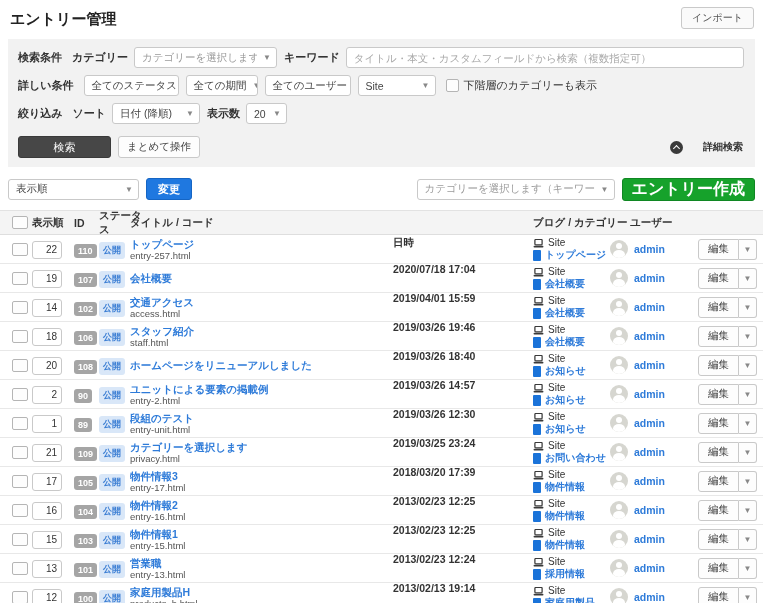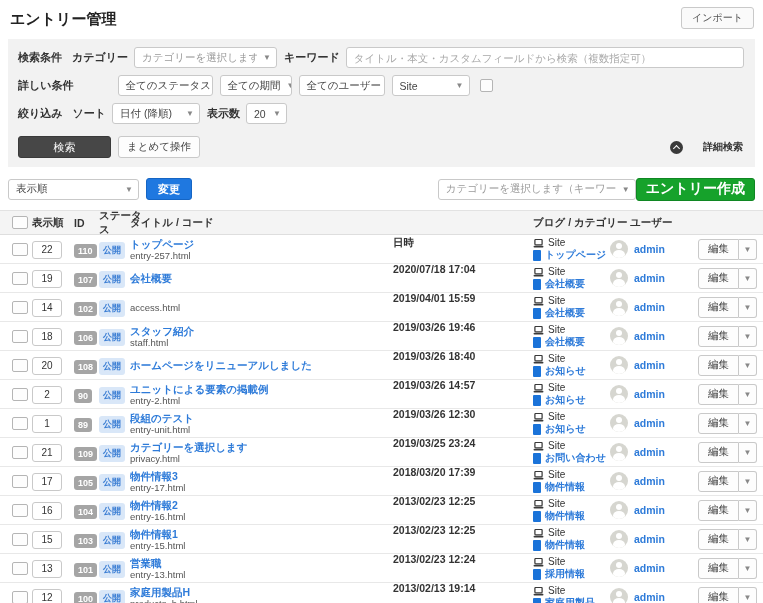--- a/index.html
+++ b/index.html
@@ -38,37 +38,37 @@
   .circle-up::after { content:""; position:absolute; left:3.5px; top:5px; width:4px; height:4px;
     border-left:1.5px solid #fff; border-top:1.5px solid #fff; transform:rotate(45deg); }
   
   .list-toolbar { display:flex; align-items:center; padding:0 8px; margin-top:10px; position:relative; height:24px; }
   .sel-order { width:131px; }
   .btn-apply { background:#1f78e0; color:#fff; border:1px solid #1565c4; border-radius:3px;
     height:22px; padding:0 11px; font-size:11px; font-weight:bold; cursor:pointer; }
   .toolbar-right { position:absolute; right:8px; display:flex; align-items:center; }
   .sel-catfilter { width:198px; }
   .btn-create { background:#16a22b; color:#fff; border:1px solid #108723; border-radius:3px;
-    height:23px; padding:0 9px; font-size:14px; font-weight:bold; cursor:pointer; }
+    height:23px; padding:0 9px; font-size:16px; font-weight:bold; cursor:pointer; margin-left:7px; }
   
   .entry-table { margin-top:9px; }
   .thead { display:flex; align-items:center; background:#f4f4f4; height:25px;
     border-top:1px solid #e2e2e2; border-bottom:1px solid #dedede; font-size:10.5px; font-weight:bold; color:#333; }
   .trow { display:flex; align-items:center; height:29px; border-bottom:1px solid #e8e8e8; }
   .c-check { width:16px; margin-left:12px; flex:0 0 auto; }
   .c-order { width:46px; padding-left:4px; flex:0 0 auto; }
   .c-id { width:25px; flex:0 0 auto; }
   .c-status { width:31px; flex:0 0 auto; }
   .c-title { flex:1 1 auto; overflow:hidden; }
   .c-date { width:140px; flex:0 0 auto; font-size:10.5px; font-weight:bold; color:#333;margin-top:40px; }
   .c-blog { width:77px; flex:0 0 auto; }
   .c-user { width:88px; flex:0 0 auto; display:flex; align-items:center; }
   .c-edit { width:65px; flex:0 0 auto; }
   .order-input { width:30px; height:18px; border:1px solid #c9c9c9; border-radius:3px;
-    font-size:10px; text-align:center; padding:0 4px; color:#333; font-family:inherit; }
+    font-size:10px; text-align:right; padding:0 4px; color:#333; font-family:inherit; }
   .id-badge { display:inline-block; background:#a5a5a5; color:#fff; font-size:9px; font-weight:bold;
     border-radius:3px; padding:2px 4px; min-width:14px; text-align:center; }
   .status-badge { display:inline-block; background:#d9e7f8; color:#3d7fd4; font-size:9px; font-weight:bold;
     border-radius:3px; padding:2px 4px; }
   .title-link { display:block; font-size:10.5px; font-weight:bold; color:#2e7bd9;
     text-decoration:none; line-height:12px; cursor:pointer; white-space:nowrap; }
   .code-text { font-size:9.5px; color:#555; line-height:11px; }
   .blog-line { display:flex; align-items:center; gap:4px; line-height:12px; }
   .blog-name { font-size:10px; color:#333; }
   .cat-link { font-size:10px; font-weight:bold; color:#2e7bd9; text-decoration:none; cursor:pointer; white-space:nowrap; }
@@ -103,37 +103,38 @@
     <div class="sel" style="width:143px;">
       <span class="placeholder">カテゴリーを選択します（キーワードを入れて絞...</span>
       <span class="caret">▼</span>
     </div>
     <span class="f-sublabel">キーワード</span>
     <input class="txt-input" style="width: 398px;" type="text" placeholder="タイトル・本文・カスタムフィールドから検索（複数指定可）">
   </div>
 
   <div class="f-row">
     <span class="f-label">詳しい条件</span>
-    <div class="sel" style="width:95px;margin-left:34px;">
+    <div class="sel" style="width:95px;">
       <span>全てのステータス</span>
 
     </div>
     <div class="sel" style="width:72px;">
       <span>全ての期間</span>
       <span class="caret">▼</span>
     </div>
     <div class="sel" style="width:86px;">
       <span>全てのユーザー</span>
 
     </div>
     <div class="sel" style="width:78px;">
       <span>Site</span>
       <span class="caret">▼</span>
     </div>
     <input type="checkbox" class="chk" style="margin-left: 3px;">
+    <span class="chk-label">下階層のカテゴリーも表示</span>
   </div>
 
   <div class="f-row" style="margin-bottom:12px;">
     <span class="f-label">絞り込み</span>
     <span class="f-sublabel">ソート</span>
     <div class="sel" style="width:88px;">
       <span>日付 (降順)</span>
       <span class="caret">▼</span>
     </div>
     <span class="f-sublabel">表示数</span>
@@ -269,20 +270,21 @@
     <span class="c-order">
       <input class="order-input" type="text" value="14" style="">
     </span>
     <span class="c-id">
       <span class="id-badge">102</span>
     </span>
     <span class="c-status">
       <span class="status-badge">公開</span>
     </span>
     <span class="c-title">
+      <a class="title-link">交通アクセス</a>
       <div class="code-text">access.html</div>
     </span>
     <span class="c-date">2019/03/26 19:46</span>
     <span class="c-blog">
       <div class="blog-line">
         <svg class="laptop-icon" viewBox="0 0 12 10">
           <rect x="2" y="0.5" width="8" height="6" rx="1" fill="none" stroke="#3a3a3a" stroke-width="1.4"></rect>
           <rect x="0.5" y="7.6" width="11" height="1.8" rx="0.9" fill="#3a3a3a"></rect>
         </svg>
         <span class="blog-name">Site</span>

